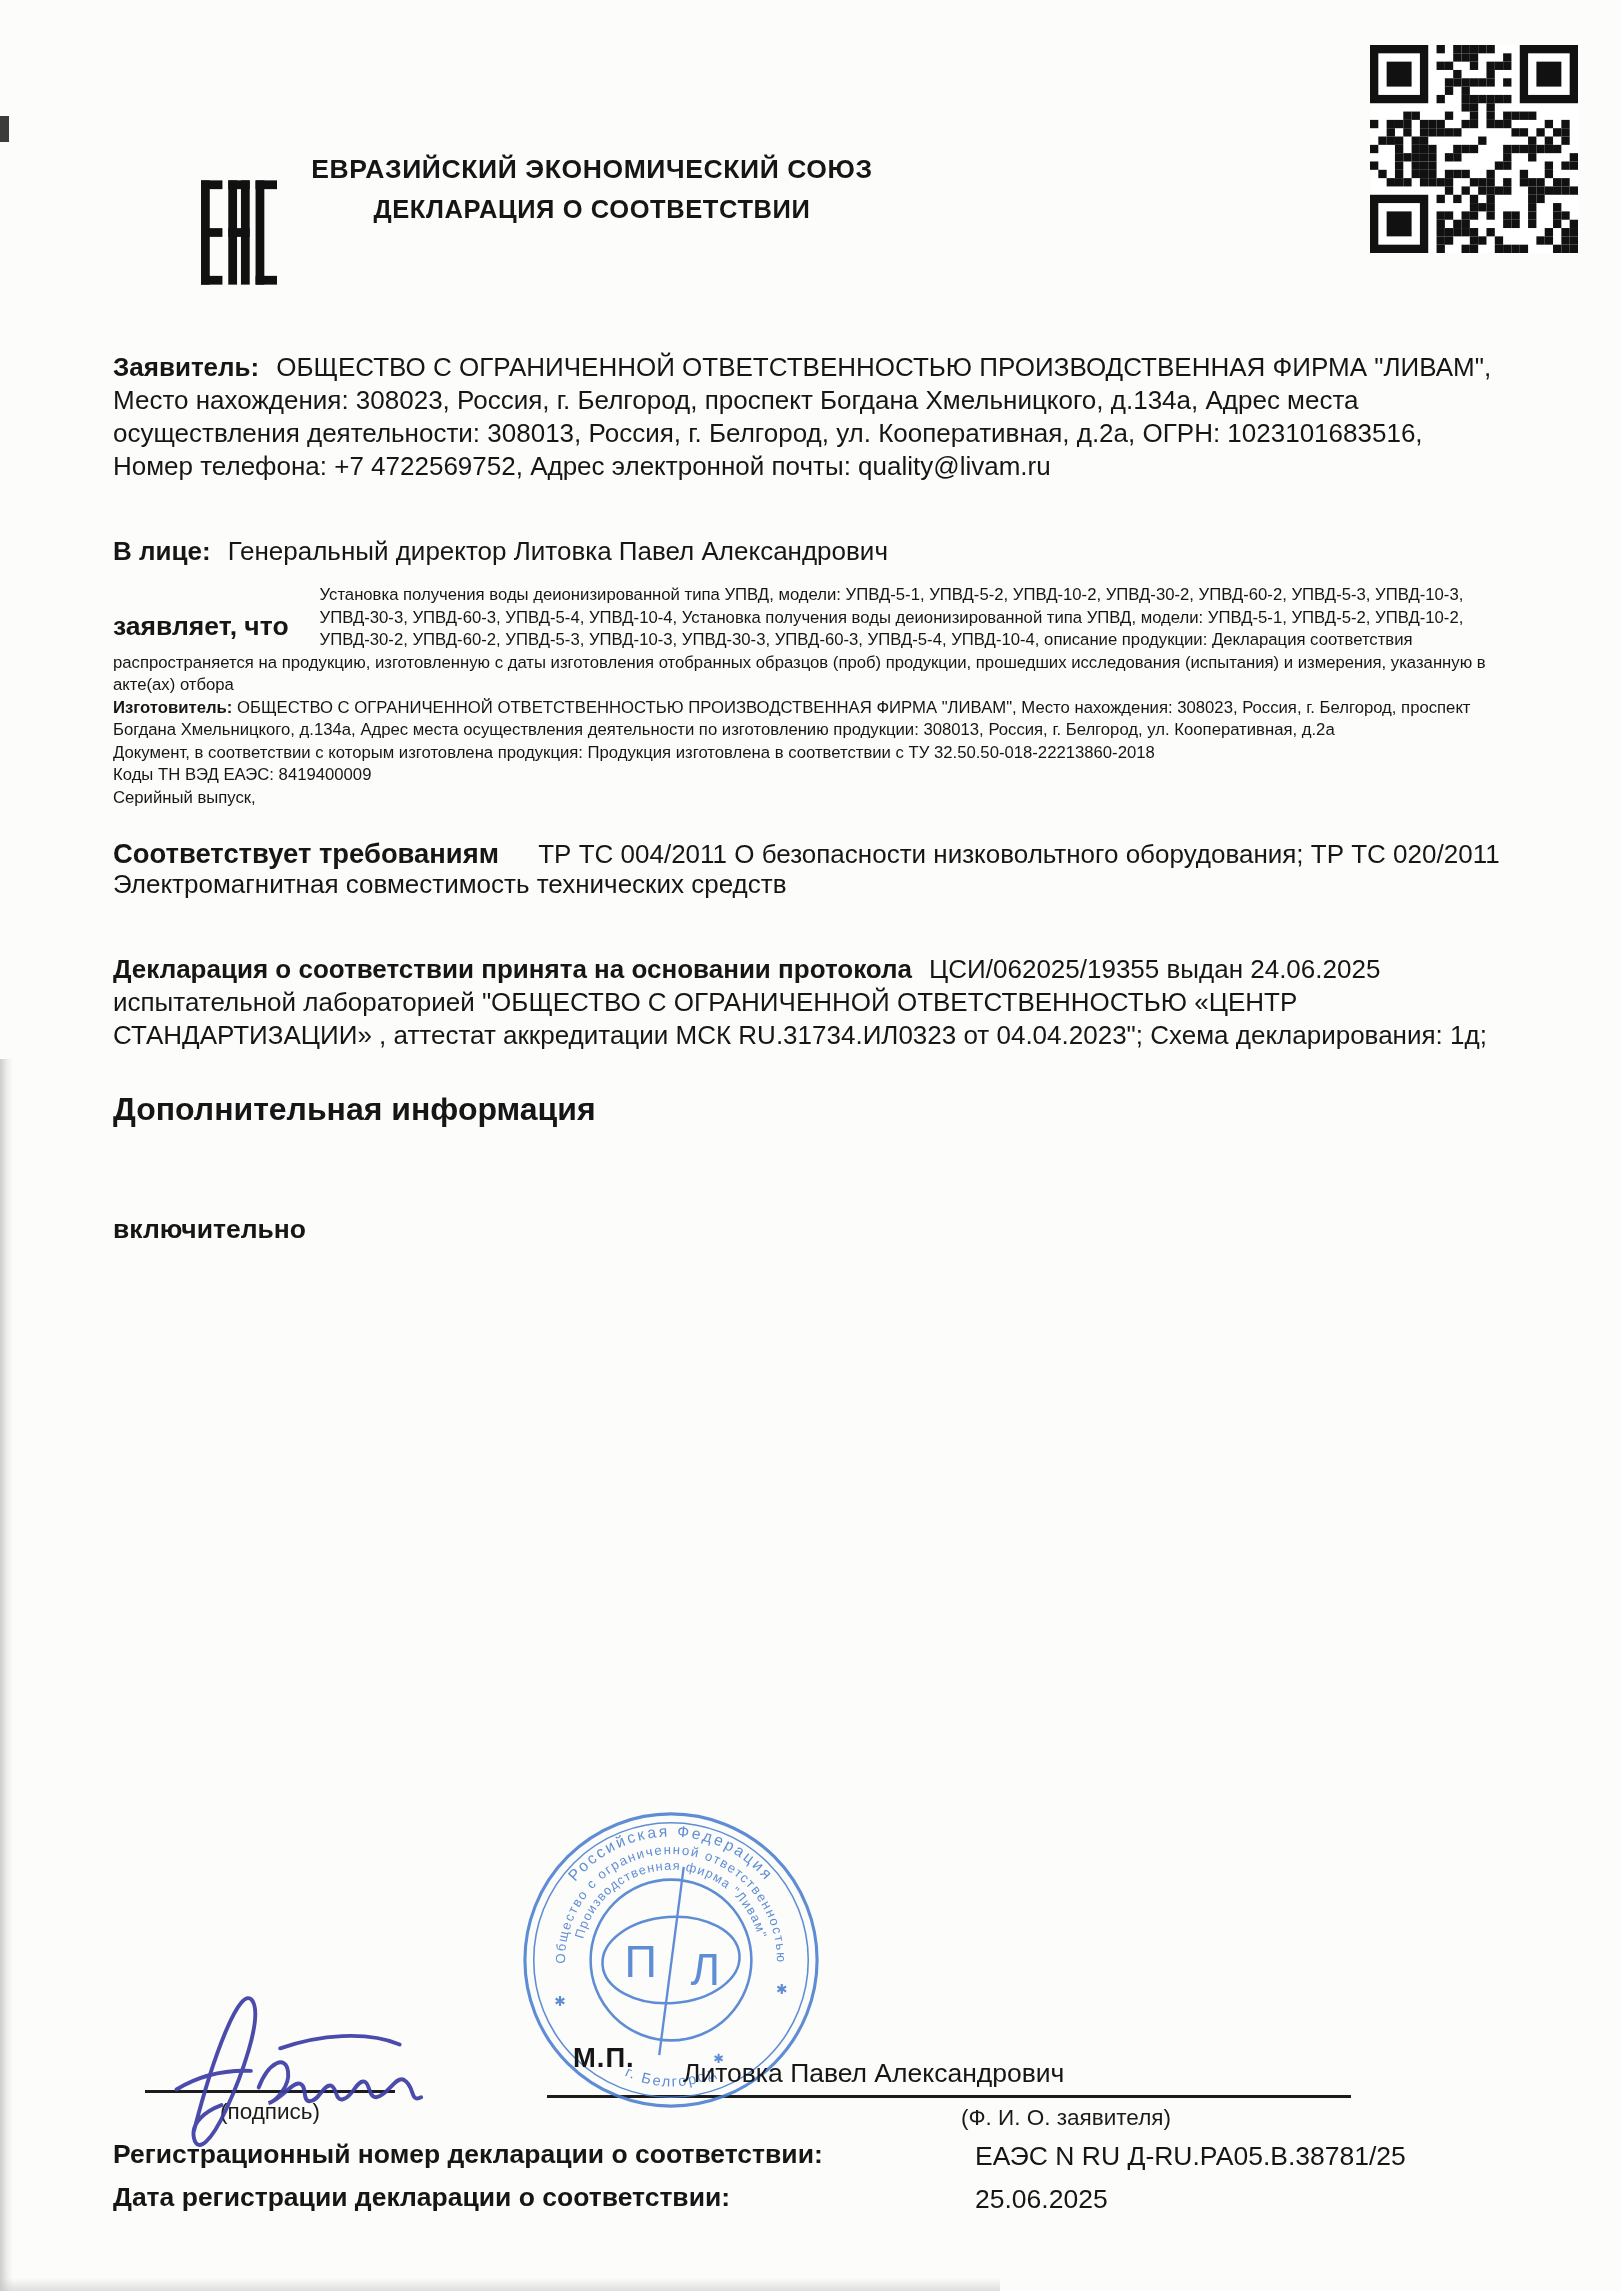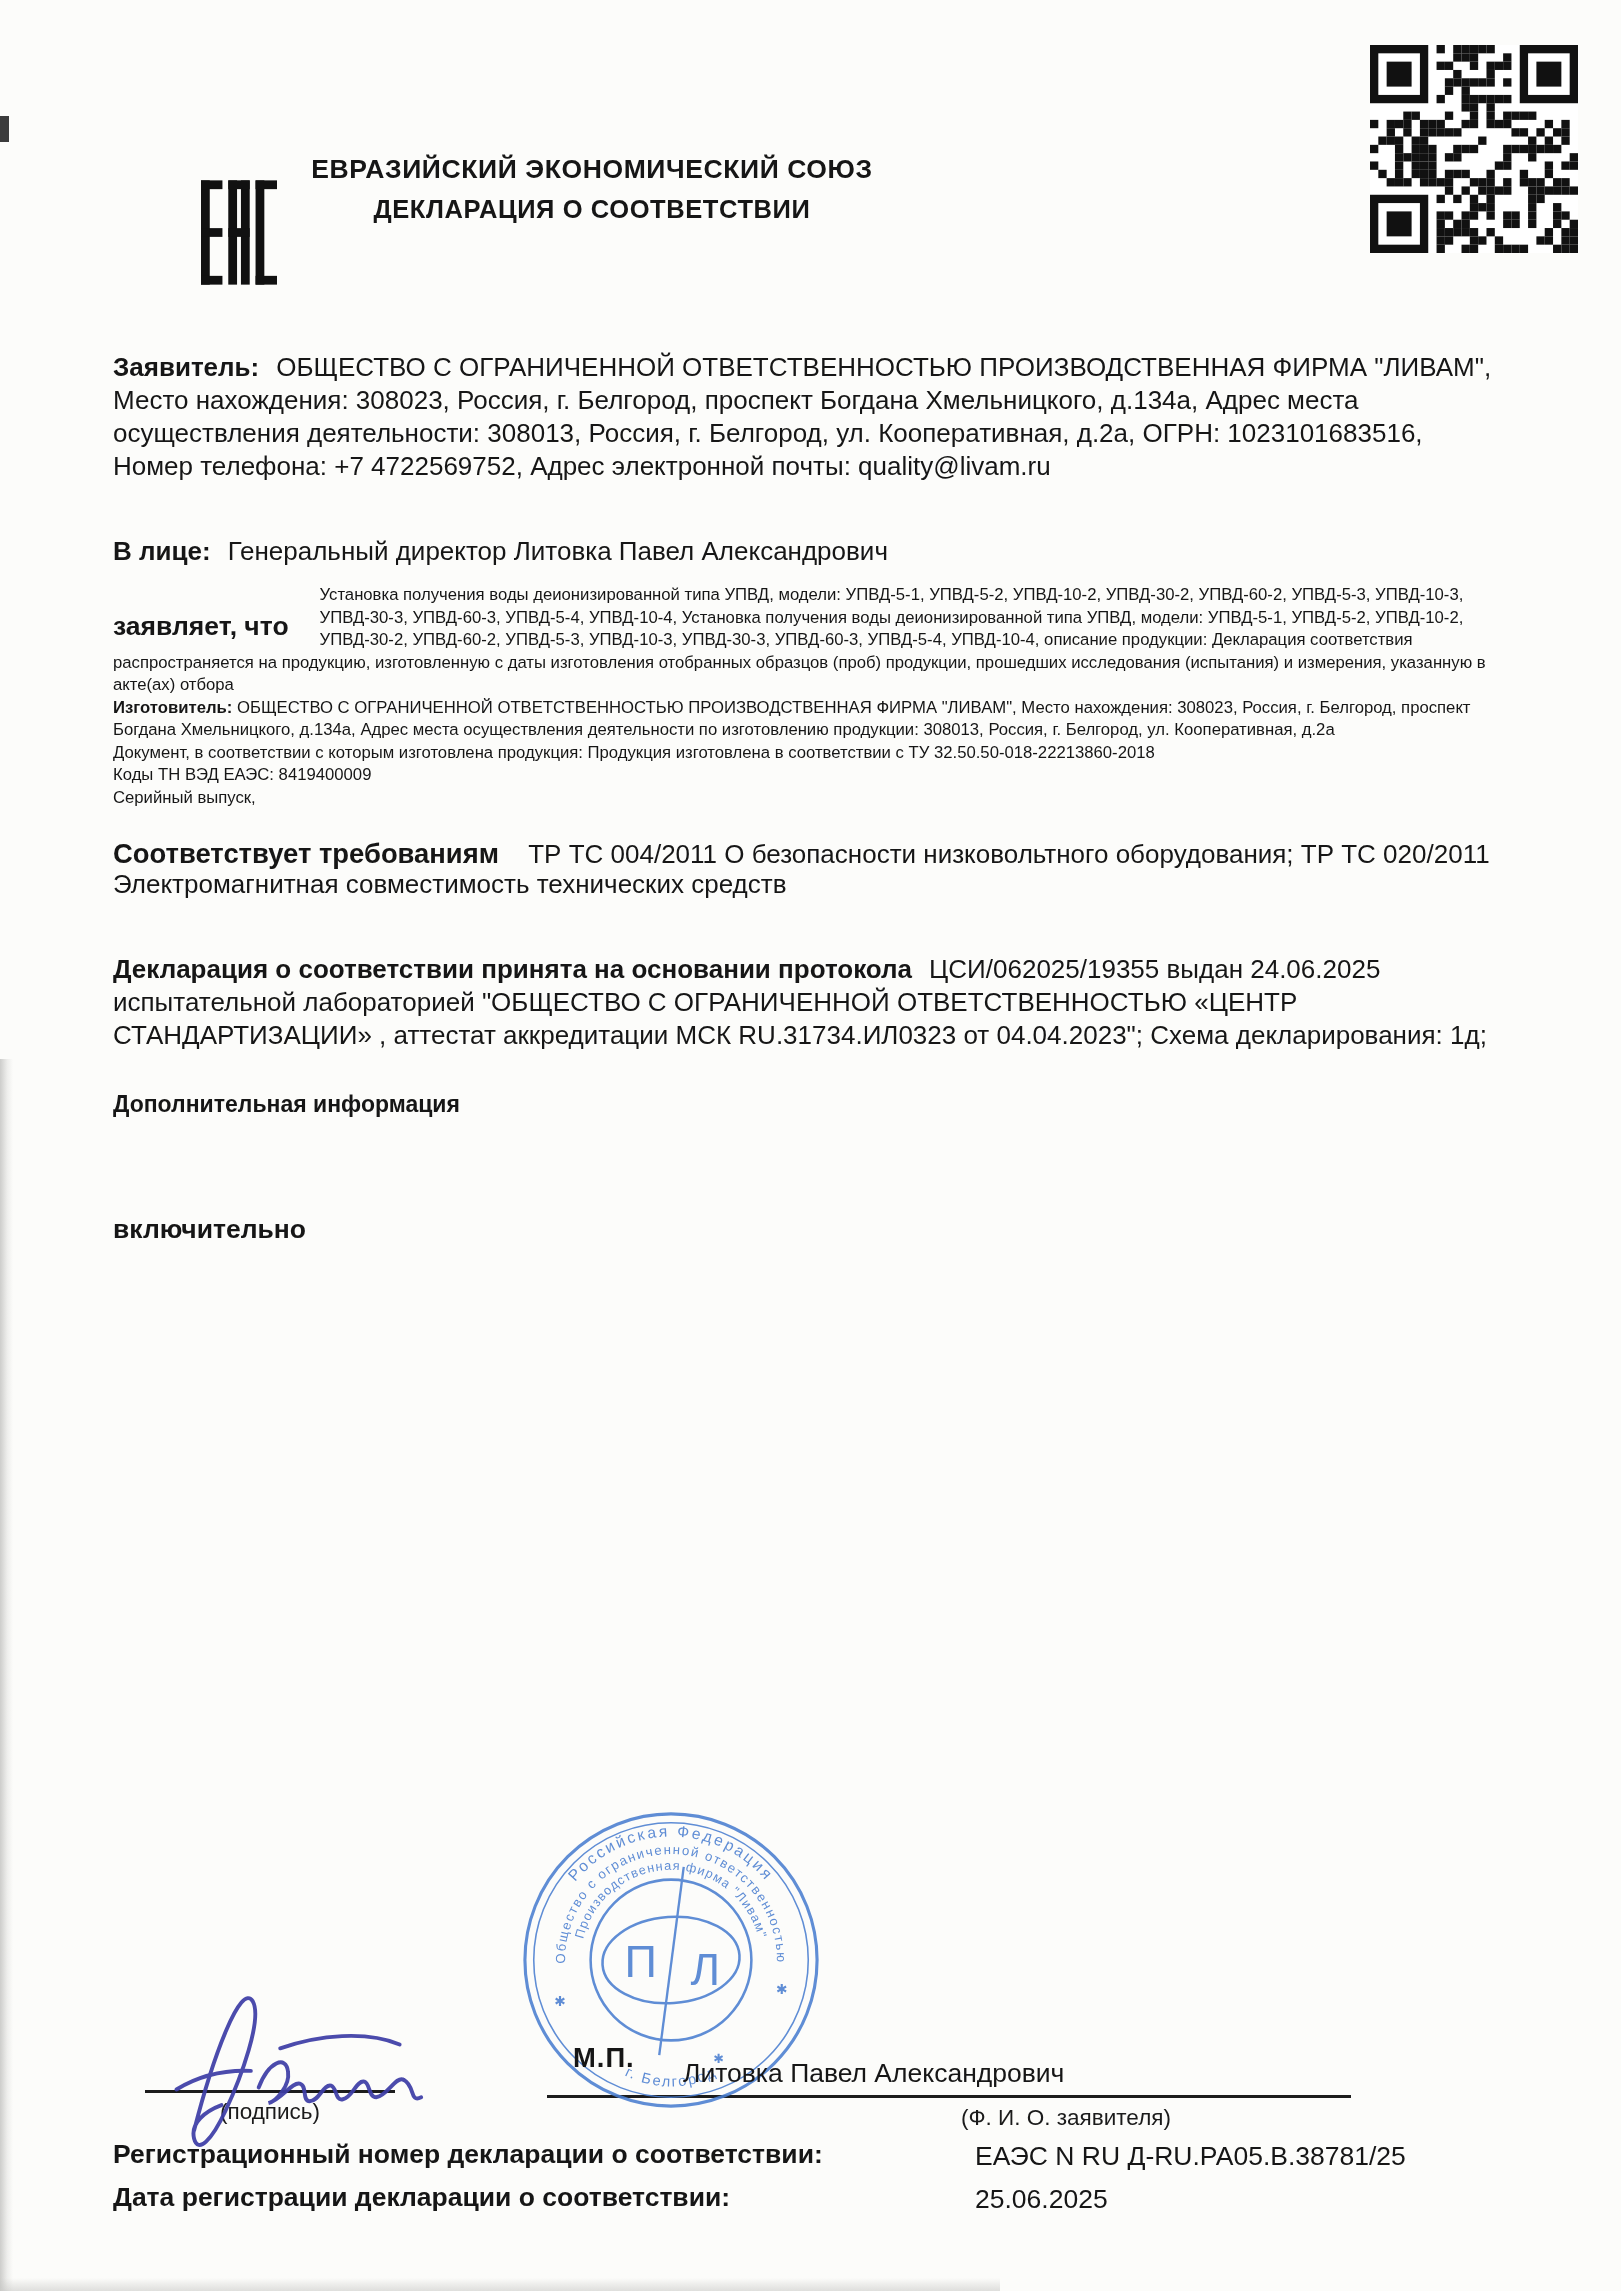--- a/index.html
+++ b/index.html
@@ -9,25 +9,25 @@
     font-family:"Liberation Sans", sans-serif;color:#161616;
   }
   .abs{position:absolute;}
   
   .titles{left:102px;top:155px;width:980px;text-align:center;}
   .t1{font-size:26.5px;font-weight:bold;letter-spacing:0.6px;line-height:29px;}
   .t2{font-size:25.5px;font-weight:bold;letter-spacing:0.6px;margin-top:10.8px;}
   
   .par{left:113px;width:1392px;font-size:26px;line-height:33px;margin:0;}
   .par b.lbl{margin-right:9.8px;}
-  .gap-lbl{margin-right:22px;}
+  .gap-lbl{margin-right:32px;}
   .smallblock{left:113px;top:584px;width:1409px;font-size:16.7px;line-height:22.5px;}
   .smallblock p{margin:0;}
   .lbl-declare{float:left;font-size:26.5px;line-height:20.6px;font-weight:bold;margin-right:31px;margin-top:32px;}
-  .addinfo{font-weight:bold;font-size:23px;}
+  .addinfo{font-weight:bold;font-size:32px;}
   .validity{font-size:26.5px;line-height:32px;}
   .caption{font-size:22.5px;color:#1b1b1b;}
   .line{background:#1c1c1c;height:2.9px;}
   .reg-label{font-size:26.5px;font-weight:bold;}
   .reg-value{font-size:26.5px;}
   .mp{font-size:27.4px;font-weight:bold;letter-spacing:1px;}
   .name{font-size:26.5px;}
   
   .qr{background:#fff;}
   .edge{pointer-events:none;}

